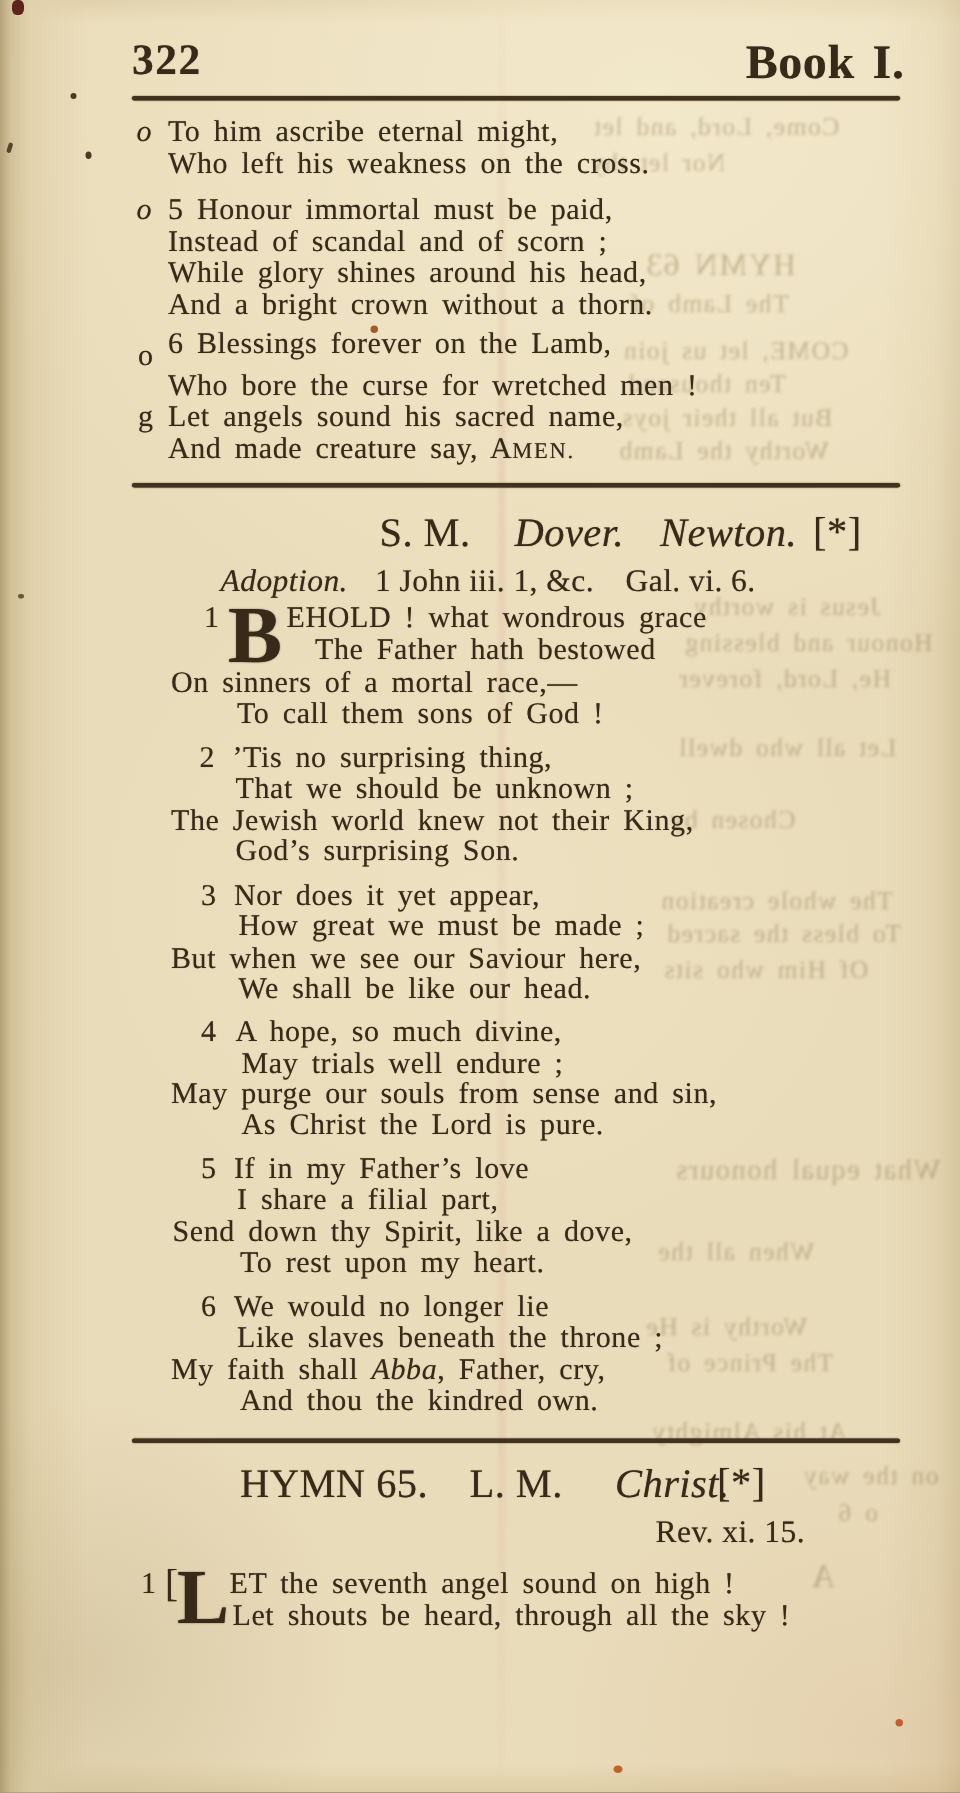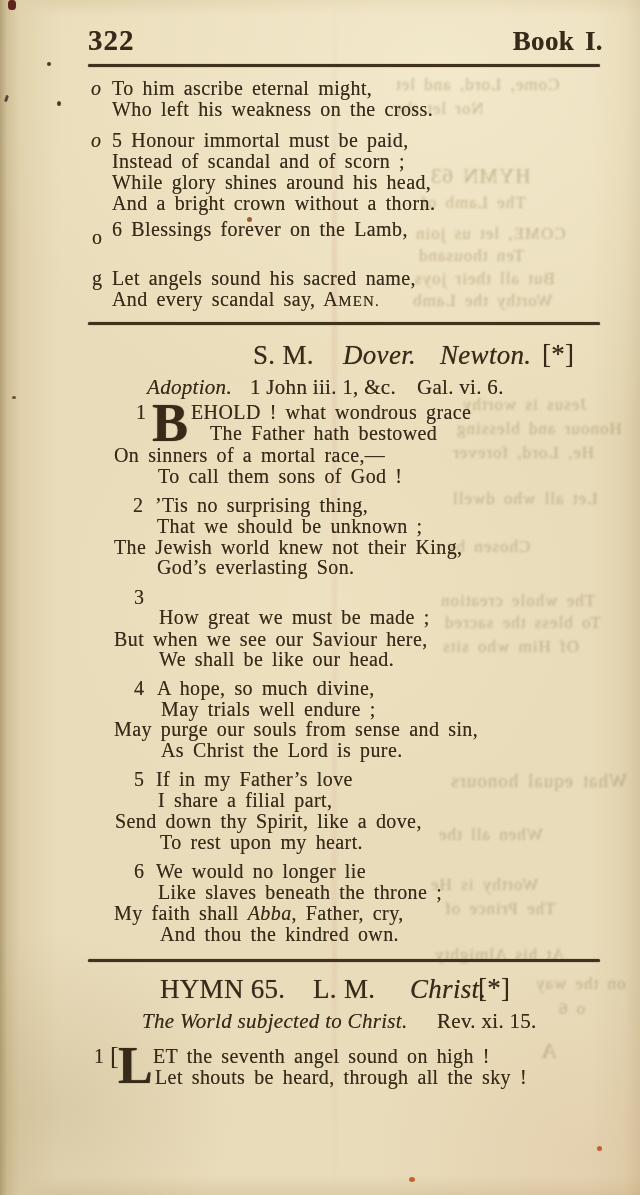--- a/index.html
+++ b/index.html
@@ -73,38 +73,39 @@
   <div class="speck" style="left:8px;top:0;width:8px;height:10px;background:#5c241c;border-radius:40%"></div>
   <div class="speck" style="left:47px;top:62px;width:4px;height:4px;background:#4a3a26"></div>
   <div class="speck" style="left:57px;top:101px;width:4px;height:5px;background:#4a3a26"></div>
   <div class="speck" style="left:5px;top:95px;width:3px;height:7px;background:#574530;border-radius:2px;transform:rotate(18deg)"></div>
   <div class="speck" style="left:247px;top:217px;width:5px;height:5px;background:#a05c2c"></div>
   <div class="speck" style="left:12px;top:396px;width:4px;height:3px;background:#6b5638;border-radius:2px"></div>
   <div class="speck" style="left:409px;top:1177px;width:6px;height:5px;background:#c4622d"></div>
   <div class="speck" style="left:597px;top:1146px;width:5px;height:5px;background:#c06030"></div>
 
   <div class="tx" style="left:88px;top:26px;font-size:29px;line-height:29px;font-weight:bold;letter-spacing:1px">322</div>
-  <div class="tx" style="left:603px;top:28px;font-size:27px;line-height:27px;font-weight:bold;transform:translateX(-100%)">Book I.</div>
+  <div class="tx" style="left:603px;top:28px;font-size:32px;line-height:27px;font-weight:bold;transform:translateX(-100%)">Book I.</div>
   <div class="rule" style="left:88px;top:64px;width:512px"></div>
 
   <div class="mk it" style="left:91px;top:78px">o</div>
   <div class="tx" style="left:112px;top:78px">To him ascribe eternal might,</div>
   <div class="tx" style="left:112px;top:99px">Who left his weakness on the cross.</div>
 
   <div class="mk it" style="left:91px;top:130px">o</div>
   <div class="tx" style="left:112px;top:130px">5 Honour immortal must be paid,</div>
   <div class="tx" style="left:112px;top:151px">Instead of scandal and of scorn ;</div>
   <div class="tx" style="left:112px;top:172px">While glory shines around his head,</div>
   <div class="tx" style="left:112px;top:193px">And a bright crown without a thorn.</div>
 
   <div class="mk" style="left:92px;top:227px">o</div>
   <div class="tx" style="left:112px;top:219px">6 Blessings forever on the Lamb,</div>
+  <div class="tx" style="left:112px;top:247px">Who bore the curse for wretched men !</div>
   <div class="mk" style="left:92px;top:268px">g</div>
   <div class="tx" style="left:112px;top:268px">Let angels sound his sacred name,</div>
-  <div class="tx" style="left:112px;top:289px"><span>And every scandal say, A</span><span class="sc">MEN.</span></div>
+  <div class="tx" style="left:112px;top:289px"><span>And made creature say, A</span><span class="sc">MEN.</span></div>
 
   <div class="rule" style="left:88px;top:322px;width:512px"></div>
 
   <div class="hd" style="left:253px;top:342px">S. M.</div>
   <div class="hd it" style="left:343px;top:342px">Dover.</div>
   <div class="hd it" style="left:440px;top:342px">Newton.</div>
   <div class="hd" style="left:542px;top:341px">[*]</div>
 
   <div class="sub it" style="left:147px;top:377px">Adoption.</div>
   <div class="sub" style="left:250px;top:377px">1 John iii. 1, &amp;c.</div>
@@ -114,23 +115,24 @@
   <div class="dropcap" style="left:152px;top:402px;font-size:54px">B</div>
   <div class="tx" style="left:191px;top:402px">EHOLD ! what wondrous grace</div>
   <div class="tx" style="left:210px;top:423px">The Father hath bestowed</div>
   <div class="tx" style="left:114px;top:445px">On sinners of a mortal race,—</div>
   <div class="tx" style="left:158px;top:466px">To call them sons of God !</div>
 
   <div class="tx" style="left:133px;top:495px">2</div>
   <div class="tx" style="left:155px;top:495px">’Tis no surprising thing,</div>
   <div class="tx" style="left:157px;top:516px">That we should be unknown ;</div>
   <div class="tx" style="left:114px;top:537px">The Jewish world knew not their King,</div>
-  <div class="tx" style="left:157px;top:557px">God’s everlasting Son.</div>
+  <div class="tx" style="left:157px;top:557px">God’s surprising Son.</div>
 
   <div class="tx" style="left:134px;top:587px">3</div>
+  <div class="tx" style="left:156px;top:587px">Nor does it yet appear,</div>
   <div class="tx" style="left:159px;top:607px">How great we must be made ;</div>
   <div class="tx" style="left:114px;top:629px">But when we see our Saviour here,</div>
   <div class="tx" style="left:159px;top:649px">We shall be like our head.</div>
 
   <div class="tx" style="left:134px;top:678px">4</div>
   <div class="tx" style="left:157px;top:678px">A hope, so much divine,</div>
   <div class="tx" style="left:161px;top:699px">May trials well endure ;</div>
   <div class="tx" style="left:114px;top:719px">May purge our souls from sense and sin,</div>
   <div class="tx" style="left:161px;top:740px">As Christ the Lord is pure.</div>
 
@@ -146,21 +148,20 @@
   <div class="tx" style="left:114px;top:903px"><span>My faith shall </span><span class="it">Abba</span><span>, Father, cry,</span></div>
   <div class="tx" style="left:160px;top:924px">And thou the kindred own.</div>
 
   <div class="rule" style="left:88px;top:959px;width:512px"></div>
 
   <div class="hd" style="left:160px;top:976px">HYMN 65.</div>
   <div class="hd" style="left:313px;top:976px">L. M.</div>
   <div class="hd it" style="left:410px;top:976px">Christ.</div>
   <div class="hd" style="left:478px;top:975px">[*]</div>
 
-  <div class="sub it" style="left:142px;top:1011px">The World subjected to Christ.</div>
   <div class="sub" style="left:437px;top:1011px">Rev. xi. 15.</div>
 
   <div class="tx" style="left:94px;top:1046px">1</div>
   <div class="tx" style="left:110px;top:1043px;font-size:26px;line-height:26px">[</div>
   <div class="dropcap" style="left:118px;top:1046px;font-size:52px">L</div>
   <div class="tx" style="left:153px;top:1046px">ET the seventh angel sound on high !</div>
   <div class="tx" style="left:155px;top:1067px">Let shouts be heard, through all the sky !</div>
 
 </div>
 

